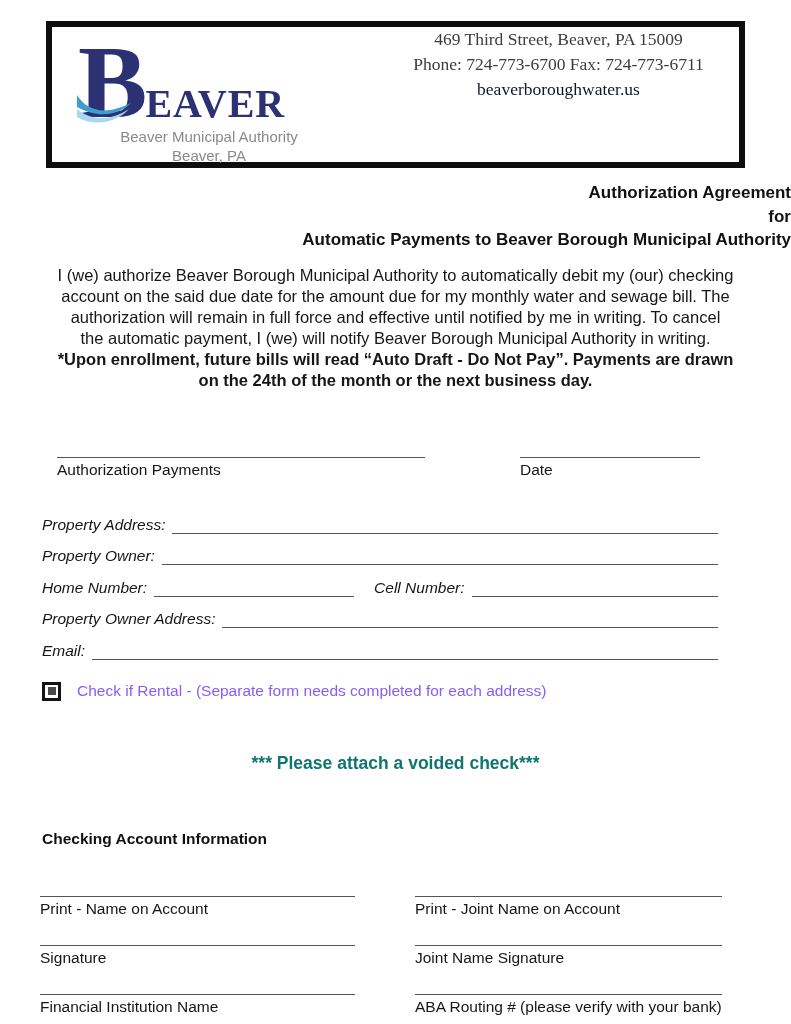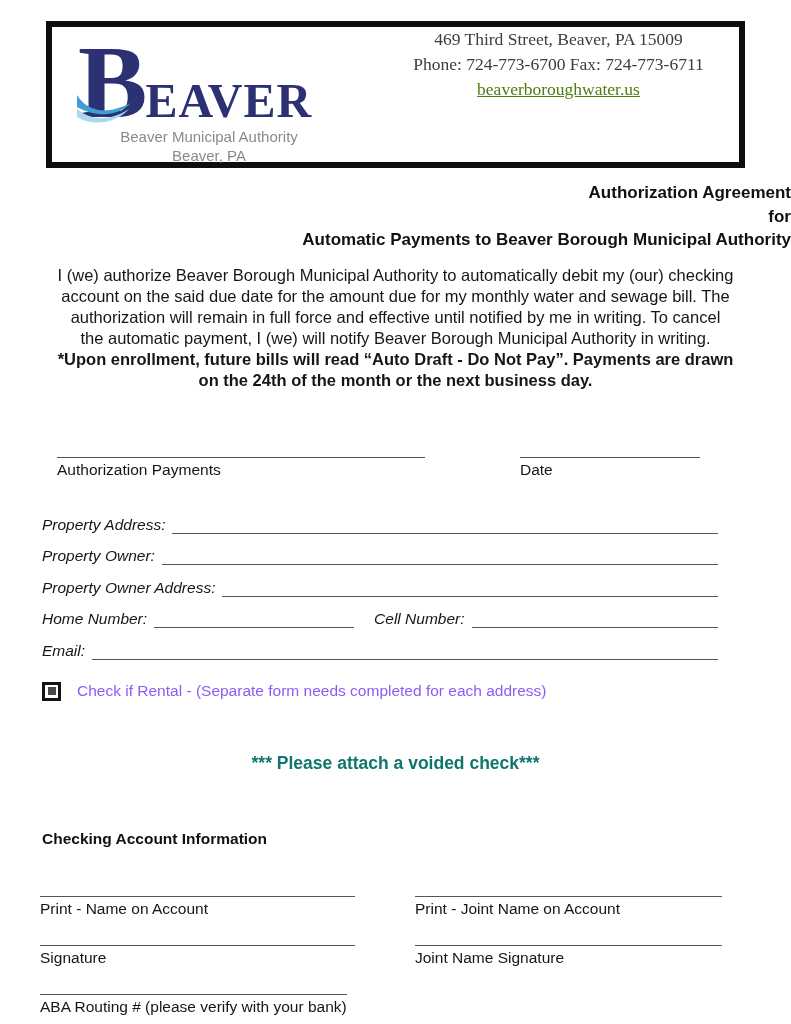--- a/index.html
+++ b/index.html
@@ -25,34 +25,34 @@
   }
   .logo-col { width:300px; padding:12px 0 0 26px; }
   .logo-row { position:relative; white-space:nowrap; height:86px; }
   .logo-initial {
     font-family:"Liberation Serif", serif;
     font-weight:bold; font-size:104px; line-height:86px;
     color:#2b3173; letter-spacing:-2px;
   }
   .logo-rest {
     font-family:"Liberation Serif", serif;
-    font-weight:bold; font-size:48px; line-height:86px;
+    font-weight:bold; font-size:40px; line-height:86px;
     color:#2b3173; letter-spacing:1px;
   }
   .wave-icon { position:absolute; left:-3px; bottom:0px; }
   .logo-subtitle {
     width:262px; text-align:center; margin-top:2px;
     color:#8a8a8a; font-size:15px; line-height:19px;
   }
   .addr-col {
     flex:1; text-align:center; 
     font-family:"Liberation Serif", serif;
     font-size:17.5px; line-height:25px; color:#3c3c3c;
   }
-  .website { text-decoration:underline; color:#4d7c0f; cursor:pointer; }
+  .website { color:#0f172a; cursor:pointer; }
 
   
   .title-block { margin-top:13px; text-align:right; font-weight:bold; font-size:17px; line-height:23.5px; color:#111; }
 
   
   .para-block { margin-top:13px; text-align:center; font-size:16.5px; line-height:21px; color:#161616; }
   .para-bold { font-weight:bold; }
 
   
   .sig-section { margin:54px 0 0 57px; display:flex; }
@@ -147,30 +147,30 @@
   <div class="fields-section">
     <div class="field-row">
       <span class="field-label">Property Address:</span>
       <div class="fill-line"></div>
     </div>
     <div class="field-row">
       <span class="field-label">Property Owner:</span>
       <div class="fill-line"></div>
     </div>
     <div class="field-row">
-      <span class="field-label">Property Owner Address:</span>
-      <div class="fill-line"></div>
-    </div>
-    <div class="field-row">
       <span class="field-label">Home Number:</span>
       <div class="fill-line short"></div>
       <span class="field-label mid-label">Cell Number:</span>
       <div class="fill-line"></div>
     </div>
     <div class="field-row">
+      <span class="field-label">Property Owner Address:</span>
+      <div class="fill-line"></div>
+    </div>
+    <div class="field-row">
       <span class="field-label">Email:</span>
       <div class="fill-line"></div>
     </div>
   </div>
 
   <div class="rental-row">
     <div class="checkbox">
       <div class="checkbox-inner"></div>
     </div>
     <span class="rental-label">Check if Rental  - (Separate form needs completed for each address)</span>
@@ -195,20 +195,24 @@
       <div class="col-left">
         <div class="col-line"></div>
         <div class="col-label">Signature</div>
       </div>
       <div class="col-right">
         <div class="col-line"></div>
         <div class="col-label">Joint Name Signature</div>
       </div>
     </div>
     <div class="grid-row">
+      <div class="col-left">
+        <div class="col-line"></div>
+        <div class="col-label">Financial Institution Name</div>
+      </div>
       <div class="col-right">
         <div class="col-line"></div>
         <div class="col-label">ABA Routing # (please verify with your bank)</div>
       </div>
     </div>
   </div>
 
 </div>
 
 </body></html>

